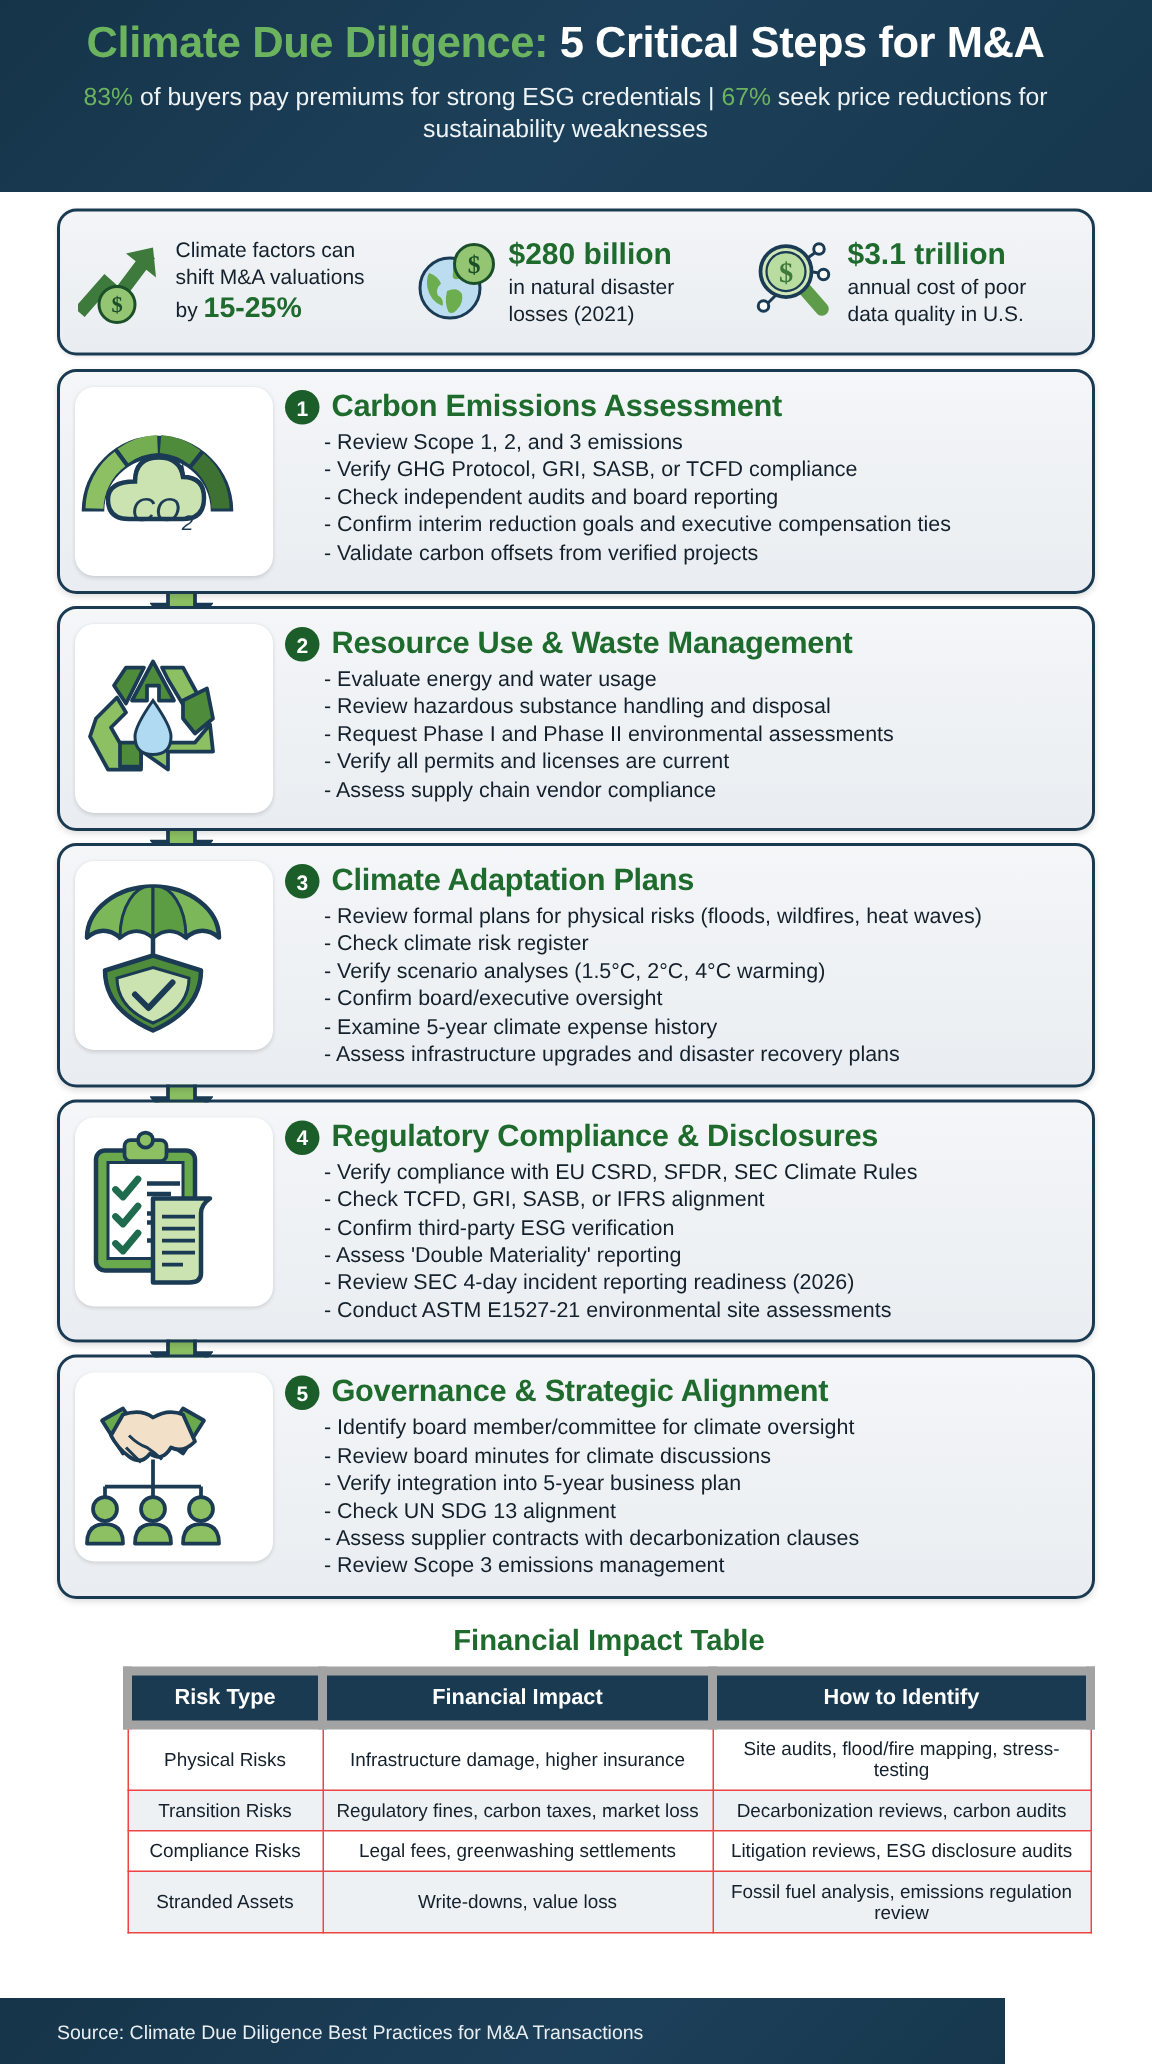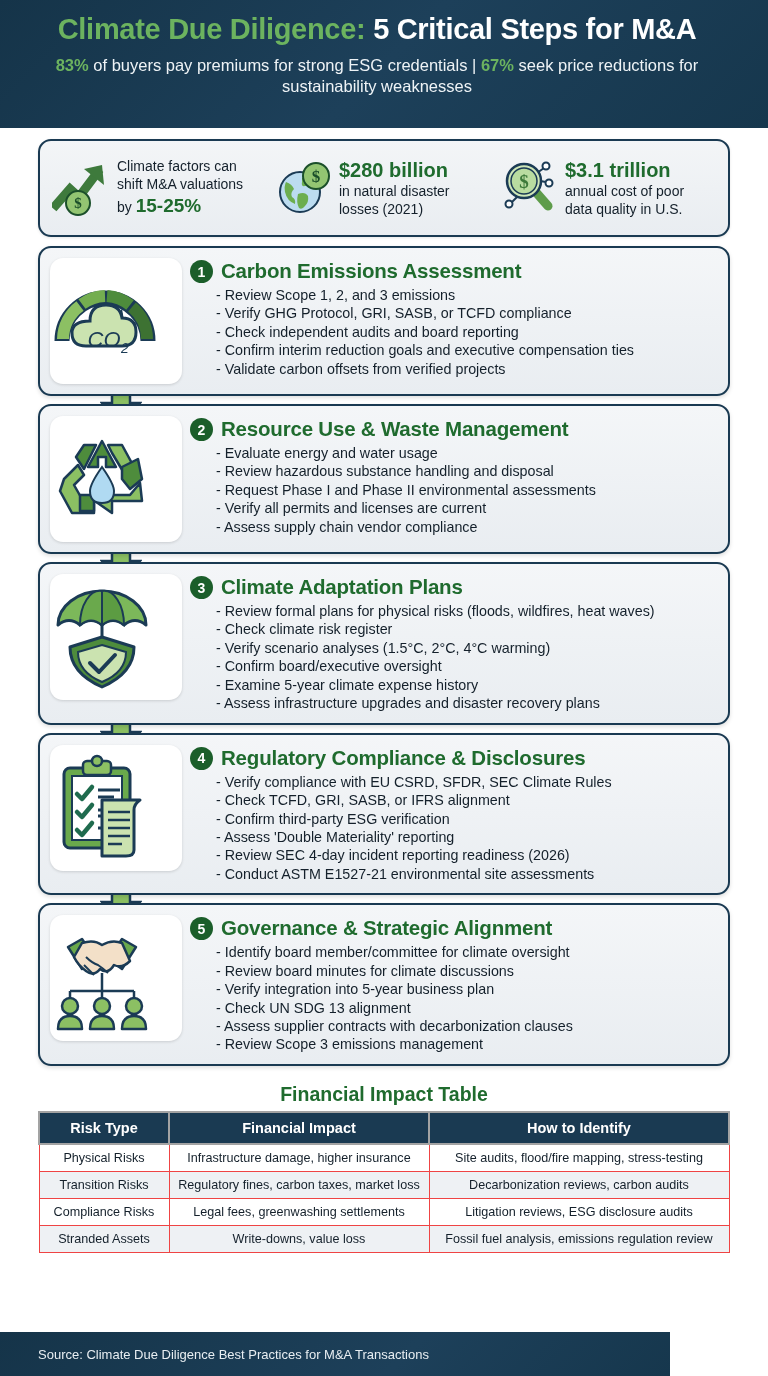--- a/index.html
+++ b/index.html
@@ -28,21 +28,21 @@
     margin-bottom: 9px;
     white-space: nowrap;
   }
   .header-title .accent { color: #6cb35f; }
   .header-sub {
     font-size: 16.5px;
     color: #eef3f6;
     line-height: 1.3;
     padding: 0 34px;
   }
-  .header-sub .stat { color: #6cb35f; font-weight: bold; }
+  .header-sub .stat { color: #6cb35f; font-weight: normal; }
 
   
   .stats-wrap { padding: 11px 38px 0 38px; }
   .stats-bar {
     border: 2px solid #1a3a52;
     border-radius: 13px;
     background: #eef1f4;
     background: linear-gradient(180deg,#f3f5f7 0%, #e9edf1 100%);
     display: flex;
     align-items: center;
@@ -119,36 +119,36 @@
   .connector {
     position: absolute;
     left: 62px;
     bottom: -29px;
     width: 42px;
     height: 44px;
     z-index: 1;
   }
 
   
-  .table-section { padding: 9px 38px 0 38px; }
+  .table-section { padding: 9px 38px 0 38px; margin-left: 44px; }
   .table-title {
     text-align: center;
     font-size: 19.5px;
     font-weight: bold;
     color: #1f6b2e;
     margin-bottom: 5px;
   }
   table { border-collapse: collapse; width: 100%; }
   th {
     background: #1a3a52;
     color: #ffffff;
     font-size: 14.5px;
     font-weight: bold;
     padding: 7px 4px;
-    border: 2px solid #a3a3a3;
+    border: 6px solid #a3a3a3;
     text-align: center;
   }
   td {
     font-size: 12.6px;
     color: #14202b;
     padding: 6px 4px;
     border: 1px solid #ef4444;
     text-align: center;
     background: #ffffff;
   }

